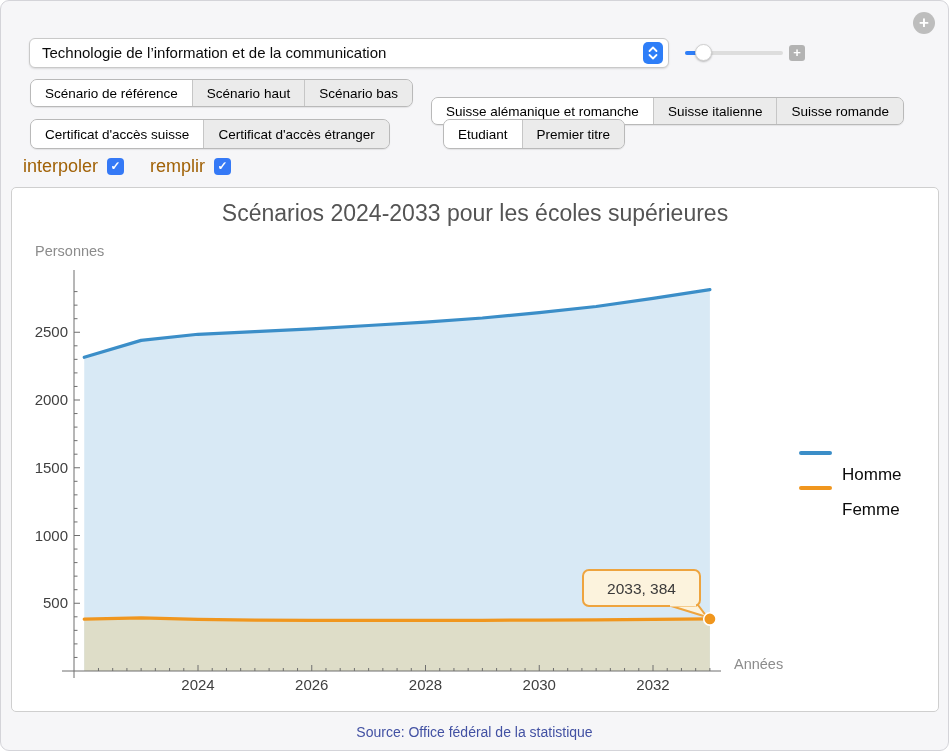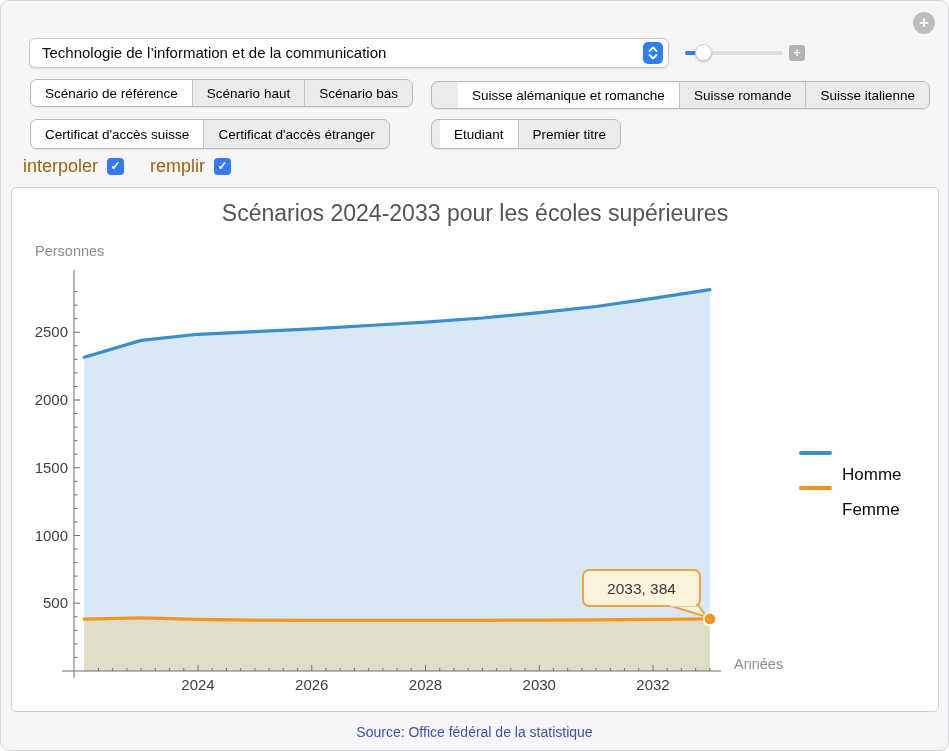--- a/index.html
+++ b/index.html
@@ -125,32 +125,32 @@
   </div>
   <div class="slider-thumb"></div>
   <div class="slider-plus">+</div>
 
   <div class="btn-group" style="left:29px; top:78px;align-items:flex-end;">
     <button class="sel">Scénario de référence</button>
     <button>Scénario haut</button>
     <button>Scénario bas</button>
   </div>
 
-  <div class="btn-group" style="left:430px; top:80px;padding-left:26px;">
+  <div class="btn-group" style="left:430px; top:96px;">
     <button class="sel">Suisse alémanique et romanche</button>
+    <button>Suisse italienne</button>
     <button>Suisse romande</button>
-    <button>Suisse italienne</button>
   </div>
 
   <div class="row2">
     <div class="btn-group" style="left:29px; top:118px;justify-content:center;">
       <button class="sel">Certificat d'accès suisse</button>
       <button>Certificat d'accès étranger</button>
     </div>
-    <div class="btn-group" style="left:430px; top:118px;padding-left:8px;">
+    <div class="btn-group" style="left:442px; top:118px;">
       <button class="sel">Etudiant</button>
       <button>Premier titre</button>
     </div>
   </div>
 
   <div class="check-row">
     <span class="check-label">interpoler</span>
     <span class="checkbox">✓</span>
     <span class="check-gap"></span>
     <span class="check-label">remplir</span>

